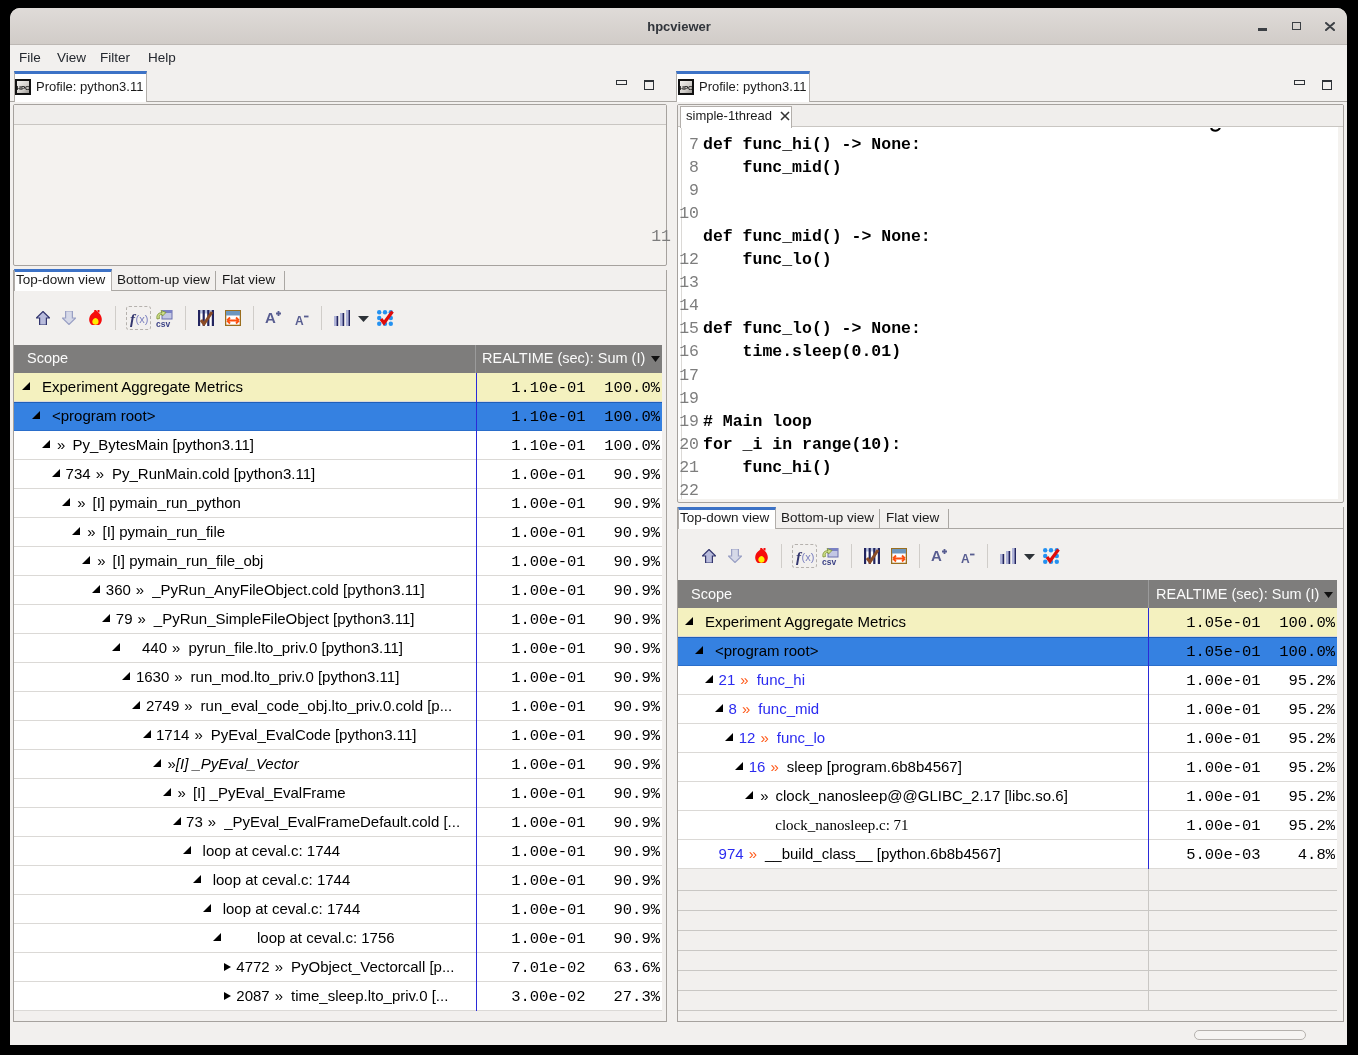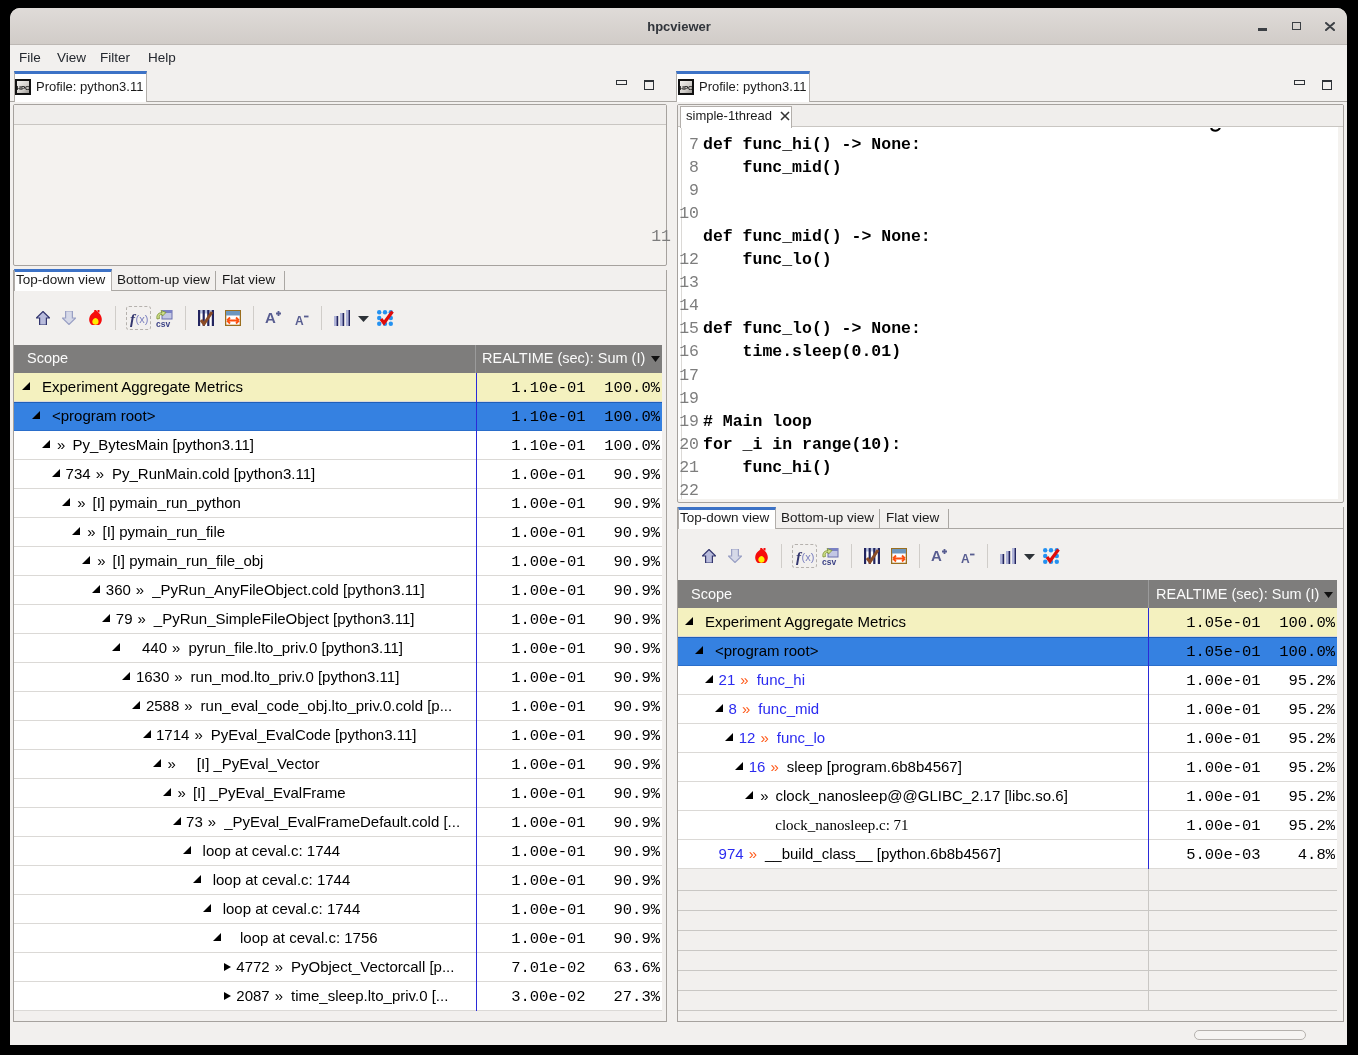--- a/index.html
+++ b/index.html
@@ -240,29 +240,29 @@
 <div style="position:absolute;left:14px;top:634px;width:648px;height:29px;box-sizing:border-box;background:#fff;border-bottom:1px solid #dbd9d6;"></div>
 <div class="tri" style="left:112.4px;top:643px;"></div>
 <div class="rt" style="left:142px;top:640px;"><span class="">440</span><span class="" style="margin-left:5px;">»</span><span style="margin-left:8px;" class="">pyrun_file.lto_priv.0 [python3.11]</span></div>
 <div class="met" style="left:440px;top:641px;width:220px;">1.00e-01   90.9%</div>
 <div style="position:absolute;left:14px;top:663px;width:648px;height:29px;box-sizing:border-box;background:#fff;border-bottom:1px solid #dbd9d6;"></div>
 <div class="tri" style="left:122.4px;top:672px;"></div>
 <div class="rt" style="left:135.9px;top:669px;"><span class="">1630</span><span class="" style="margin-left:5px;">»</span><span style="margin-left:8px;" class="">run_mod.lto_priv.0 [python3.11]</span></div>
 <div class="met" style="left:440px;top:670px;width:220px;">1.00e-01   90.9%</div>
 <div style="position:absolute;left:14px;top:692px;width:648px;height:29px;box-sizing:border-box;background:#fff;border-bottom:1px solid #dbd9d6;"></div>
 <div class="tri" style="left:132.4px;top:701px;"></div>
-<div class="rt" style="left:145.9px;top:698px;"><span class="">2588</span><span class="" style="margin-left:5px;">»</span><span style="margin-left:8px;" class="">run_eval_code_obj.lto_priv.0.cold [p...</span></div>
+<div class="rt" style="left:145.9px;top:698px;"><span class="">2749</span><span class="" style="margin-left:5px;">»</span><span style="margin-left:8px;" class="">run_eval_code_obj.lto_priv.0.cold [p...</span></div>
 <div class="met" style="left:440px;top:699px;width:220px;">1.00e-01   90.9%</div>
 <div style="position:absolute;left:14px;top:721px;width:648px;height:29px;box-sizing:border-box;background:#fff;border-bottom:1px solid #dbd9d6;"></div>
 <div class="tri" style="left:142.5px;top:730px;"></div>
 <div class="rt" style="left:156.0px;top:727px;"><span class="">1714</span><span class="" style="margin-left:5px;">»</span><span style="margin-left:8px;" class="">PyEval_EvalCode [python3.11]</span></div>
 <div class="met" style="left:440px;top:728px;width:220px;">1.00e-01   90.9%</div>
 <div style="position:absolute;left:14px;top:750px;width:648px;height:29px;box-sizing:border-box;background:#fff;border-bottom:1px solid #dbd9d6;"></div>
 <div class="tri" style="left:152.5px;top:759px;"></div>
-<div class="rt" style="left:167.5px;top:756px;"><span>»</span><span style="margin-left:21px;" class="">[I] _PyEval_Vector</span></div>
+<div class="rt" style="left:167.5px;top:756px;"><span>»</span><span style="margin-left:0;font-style:italic;" class="">[I] _PyEval_Vector</span></div>
 <div class="met" style="left:440px;top:757px;width:220px;">1.00e-01   90.9%</div>
 <div style="position:absolute;left:14px;top:779px;width:648px;height:29px;box-sizing:border-box;background:#fff;border-bottom:1px solid #dbd9d6;"></div>
 <div class="tri" style="left:162.6px;top:788px;"></div>
 <div class="rt" style="left:177.6px;top:785px;"><span>»</span><span style="margin-left:7px;" class="">[I] _PyEval_EvalFrame</span></div>
 <div class="met" style="left:440px;top:786px;width:220px;">1.00e-01   90.9%</div>
 <div style="position:absolute;left:14px;top:808px;width:648px;height:29px;box-sizing:border-box;background:#fff;border-bottom:1px solid #dbd9d6;"></div>
 <div class="tri" style="left:172.6px;top:817px;"></div>
 <div class="rt" style="left:186.1px;top:814px;"><span class="">73</span><span class="" style="margin-left:5px;">»</span><span style="margin-left:8px;" class="">_PyEval_EvalFrameDefault.cold [...</span></div>
 <div class="met" style="left:440px;top:815px;width:220px;">1.00e-01   90.9%</div>
 <div style="position:absolute;left:14px;top:837px;width:648px;height:29px;box-sizing:border-box;background:#fff;border-bottom:1px solid #dbd9d6;"></div>
@@ -272,21 +272,21 @@
 <div style="position:absolute;left:14px;top:866px;width:648px;height:29px;box-sizing:border-box;background:#fff;border-bottom:1px solid #dbd9d6;"></div>
 <div class="tri" style="left:192.7px;top:875px;"></div>
 <div class="rt" style="left:212.7px;top:872px;"><span class="">loop at ceval.c: 1744</span></div>
 <div class="met" style="left:440px;top:873px;width:220px;">1.00e-01   90.9%</div>
 <div style="position:absolute;left:14px;top:895px;width:648px;height:29px;box-sizing:border-box;background:#fff;border-bottom:1px solid #dbd9d6;"></div>
 <div class="tri" style="left:202.7px;top:904px;"></div>
 <div class="rt" style="left:222.7px;top:901px;"><span class="">loop at ceval.c: 1744</span></div>
 <div class="met" style="left:440px;top:902px;width:220px;">1.00e-01   90.9%</div>
 <div style="position:absolute;left:14px;top:924px;width:648px;height:29px;box-sizing:border-box;background:#fff;border-bottom:1px solid #dbd9d6;"></div>
 <div class="tri" style="left:212.8px;top:933px;"></div>
-<div class="rt" style="left:228px;top:930px;padding-left:12px;"><span class="">loop at ceval.c: 1756</span></div>
+<div class="rt" style="left:245px;top:930px;padding-left:12px;"><span class="">loop at ceval.c: 1756</span></div>
 <div class="met" style="left:440px;top:931px;width:220px;">1.00e-01   90.9%</div>
 <div style="position:absolute;left:14px;top:953px;width:648px;height:29px;box-sizing:border-box;background:#fff;border-bottom:1px solid #dbd9d6;"></div>
 <div class="tric" style="left:223.8px;top:963px;"></div>
 <div class="rt" style="left:236.3px;top:959px;"><span class="">4772</span><span class="" style="margin-left:5px;">»</span><span style="margin-left:8px;" class="">PyObject_Vectorcall [p...</span></div>
 <div class="met" style="left:440px;top:960px;width:220px;">7.01e-02   63.6%</div>
 <div style="position:absolute;left:14px;top:982px;width:648px;height:29px;box-sizing:border-box;background:#fff;border-bottom:1px solid #dbd9d6;"></div>
 <div class="tric" style="left:223.8px;top:992px;"></div>
 <div class="rt" style="left:236.3px;top:988px;"><span class="">2087</span><span class="" style="margin-left:5px;">»</span><span style="margin-left:8px;" class="">time_sleep.lto_priv.0 [...</span></div>
 <div class="met" style="left:440px;top:989px;width:220px;">3.00e-02   27.3%</div>
 <div style="position:absolute;left:476px;top:373px;width:1px;height:638px;background:#2a2ad8;"></div>

